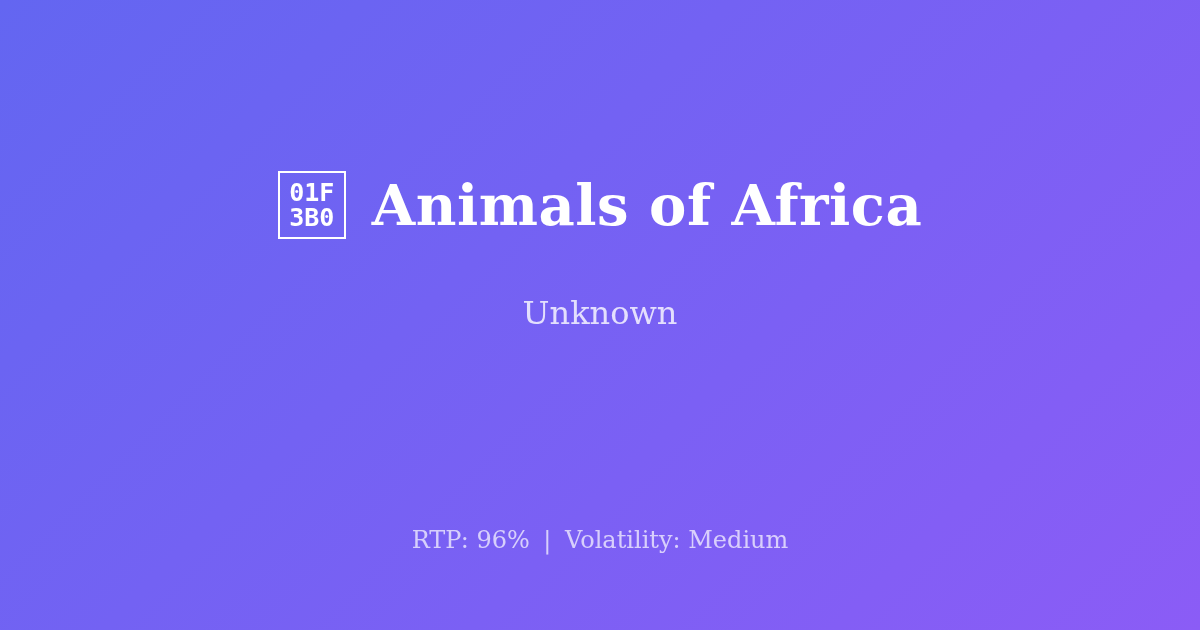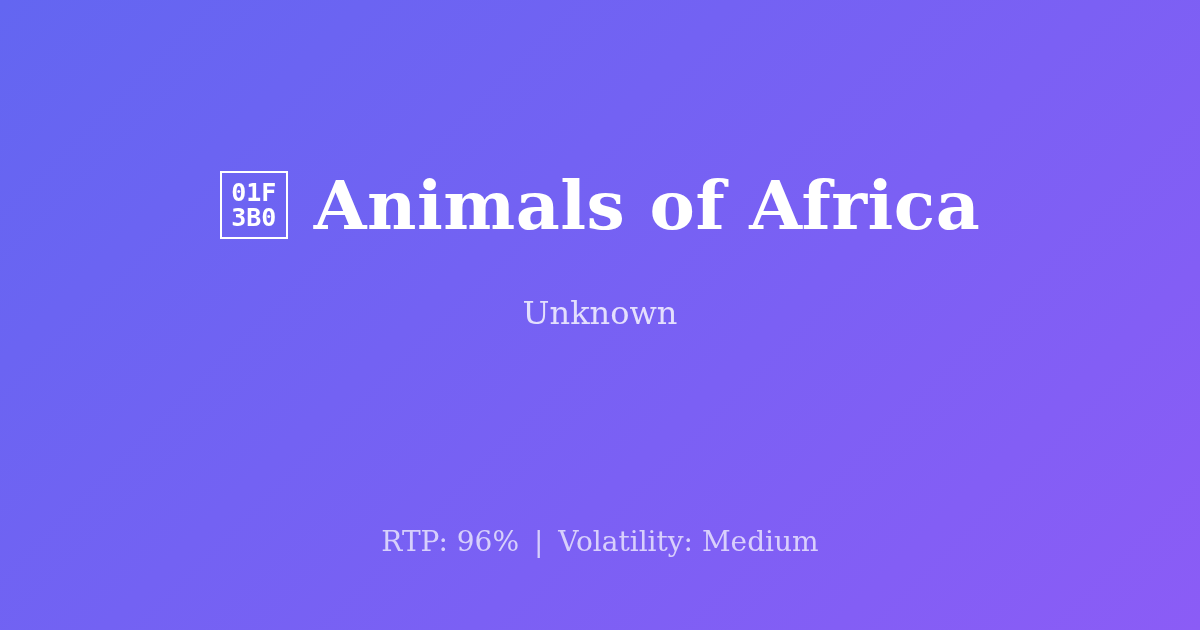--- a/index.html
+++ b/index.html
@@ -62,21 +62,21 @@
     line-height: 25px;
     letter-spacing: 0px;
     color: #FFFFFF;
     flex: none;
   }
 
   .tofu-row { display: block; }
 
   .title-text {
     font-family: "DejaVu Serif", "Liberation Serif", serif;
-    font-size: 68px;
+    font-size: 56px;
     font-weight: 700;
     color: #FFFFFF;
     line-height: 1;
     letter-spacing: 0.5px;
   }
 
   .subtitle {
     margin-top: 58px;
     font-family: "DejaVu Serif", "Liberation Serif", serif;
     font-size: 32px;
@@ -86,21 +86,21 @@
   }
 
   
   .footer {
     position: absolute;
     left: 0;
     right: 0;
     top: 528px;
     text-align: center;
     font-family: "DejaVu Serif", "Liberation Serif", serif;
-    font-size: 28px;
+    font-size: 24px;
     font-weight: 400;
     color: rgba(255, 255, 255, 0.70);
     line-height: 1;
   }
 
   .footer .sep { padding: 0 6px; }
 </style>
 </head>
 <body>
 

